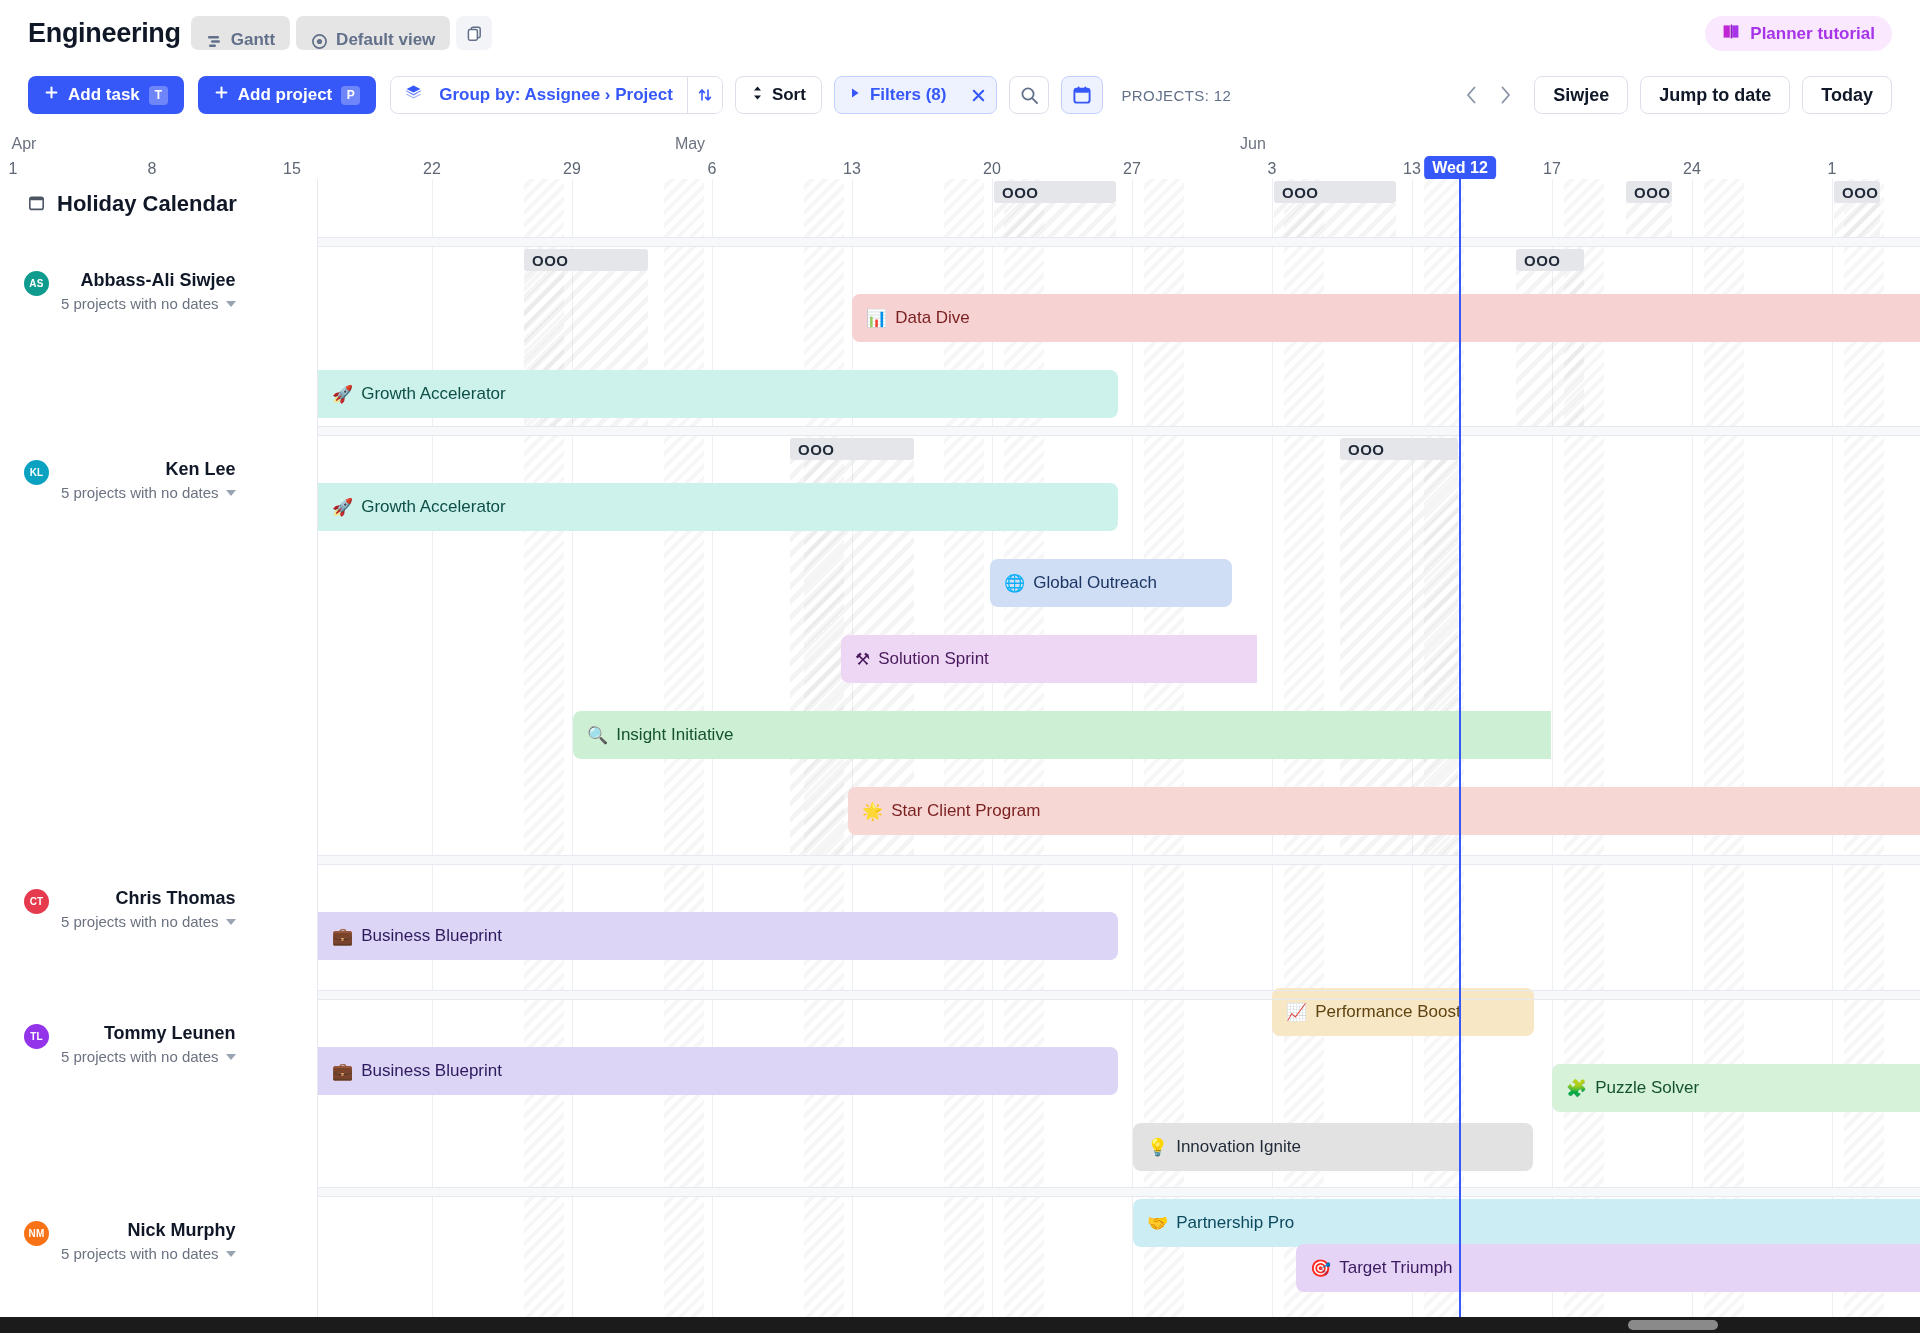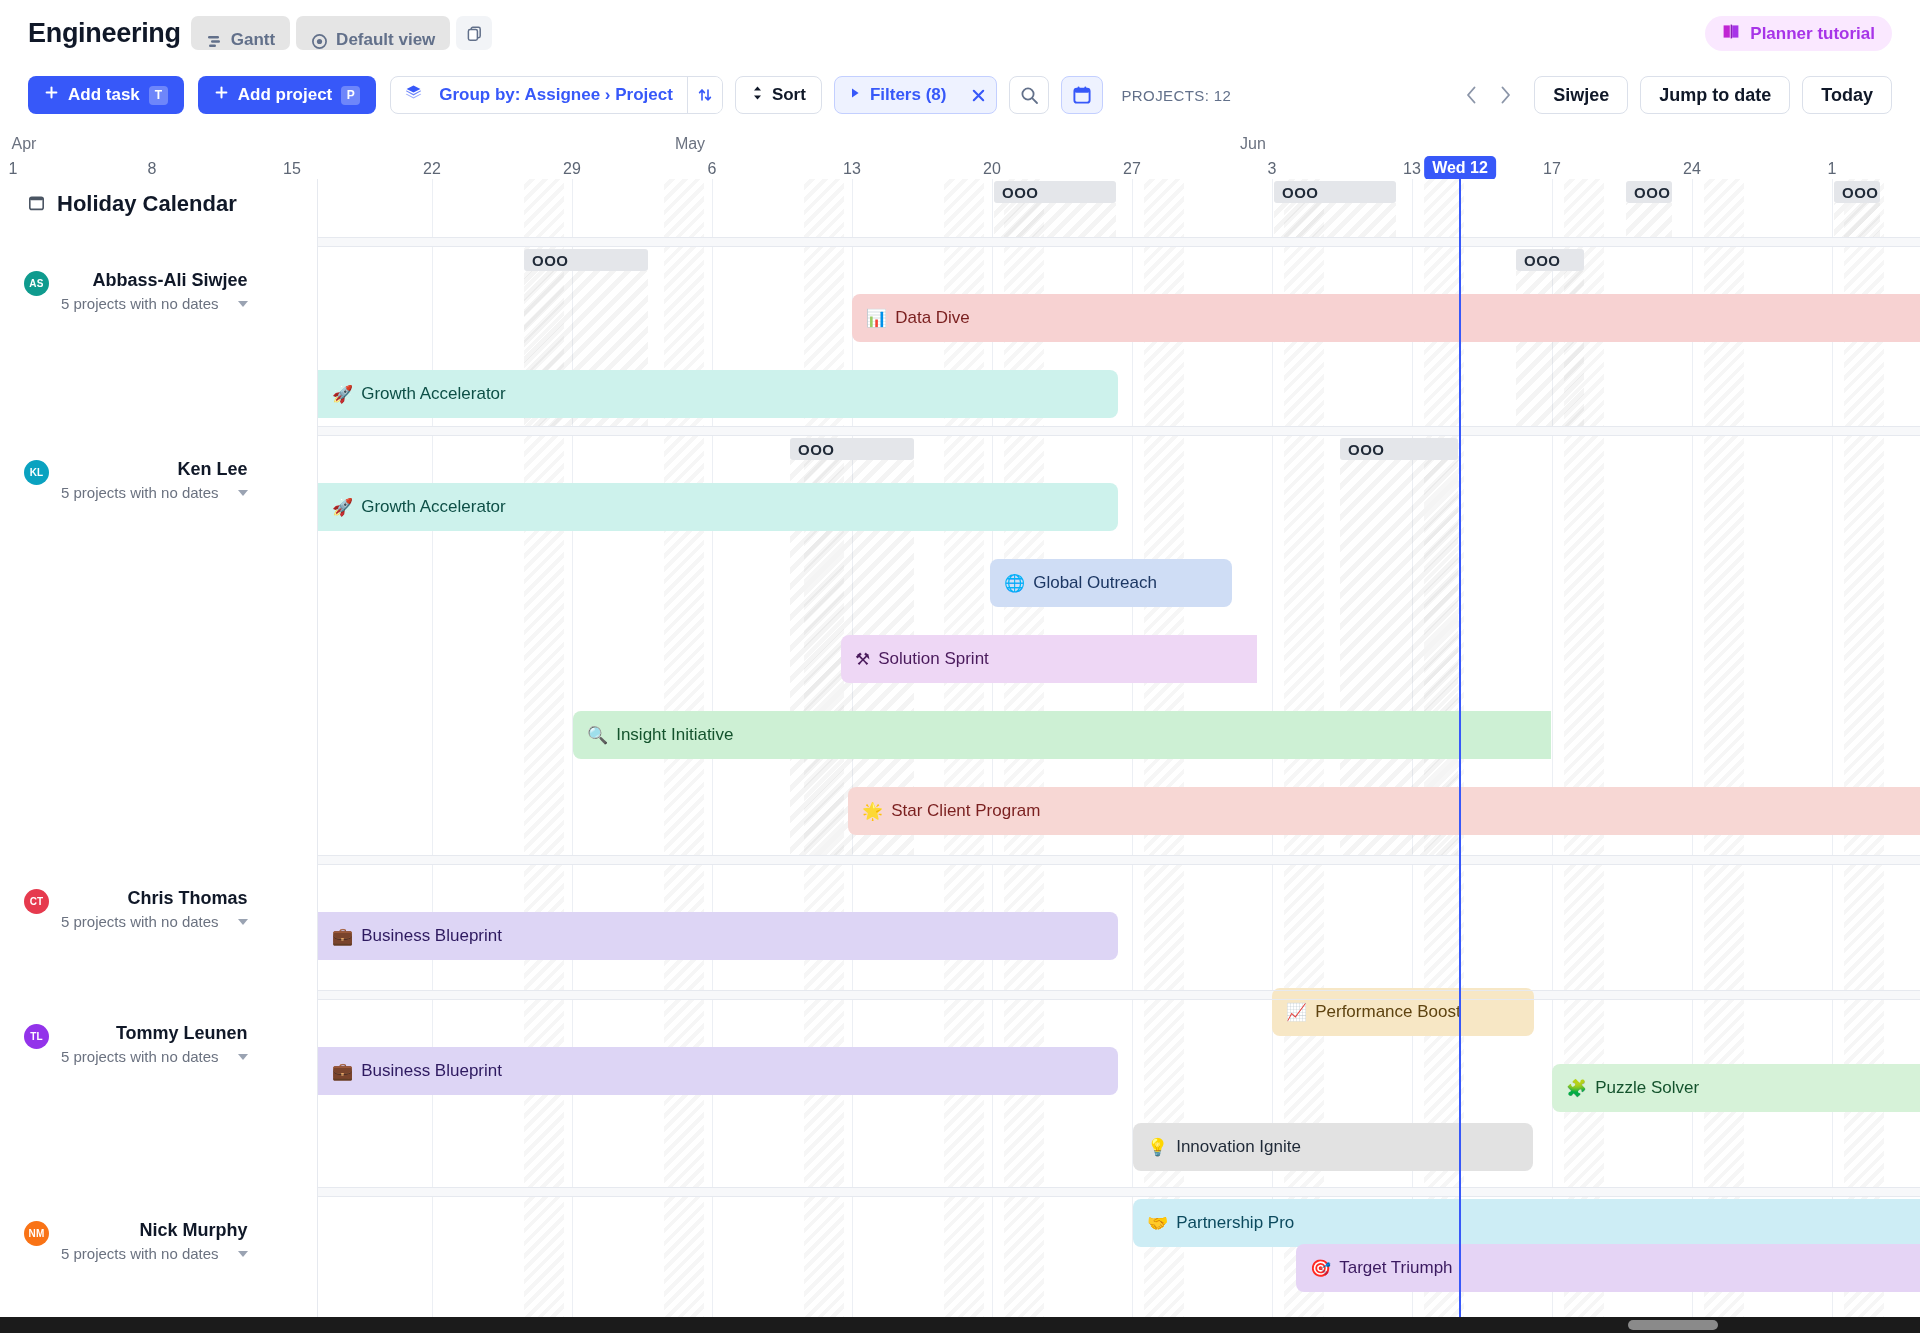--- a/index.html
+++ b/index.html
@@ -326,21 +326,21 @@
   .assignee-name {
     font-size: 18px;
     font-weight: bold;
     color: #101828;
     white-space: nowrap;
   }
   .assignee-sub {
     font-size: 15px;
     color: #6b7280;
     white-space: nowrap;
-    display: flex; align-items: center; gap: 19px;
+    display: flex; align-items: center; gap: 7px;
     cursor: pointer;
   }
   .caret-dn {
     width: 0; height: 0;
     border-left: 5px solid transparent;
     border-right: 5px solid transparent;
     border-top: 6px solid #9aa3b2;
   }
   
   #holiday-row-label {

